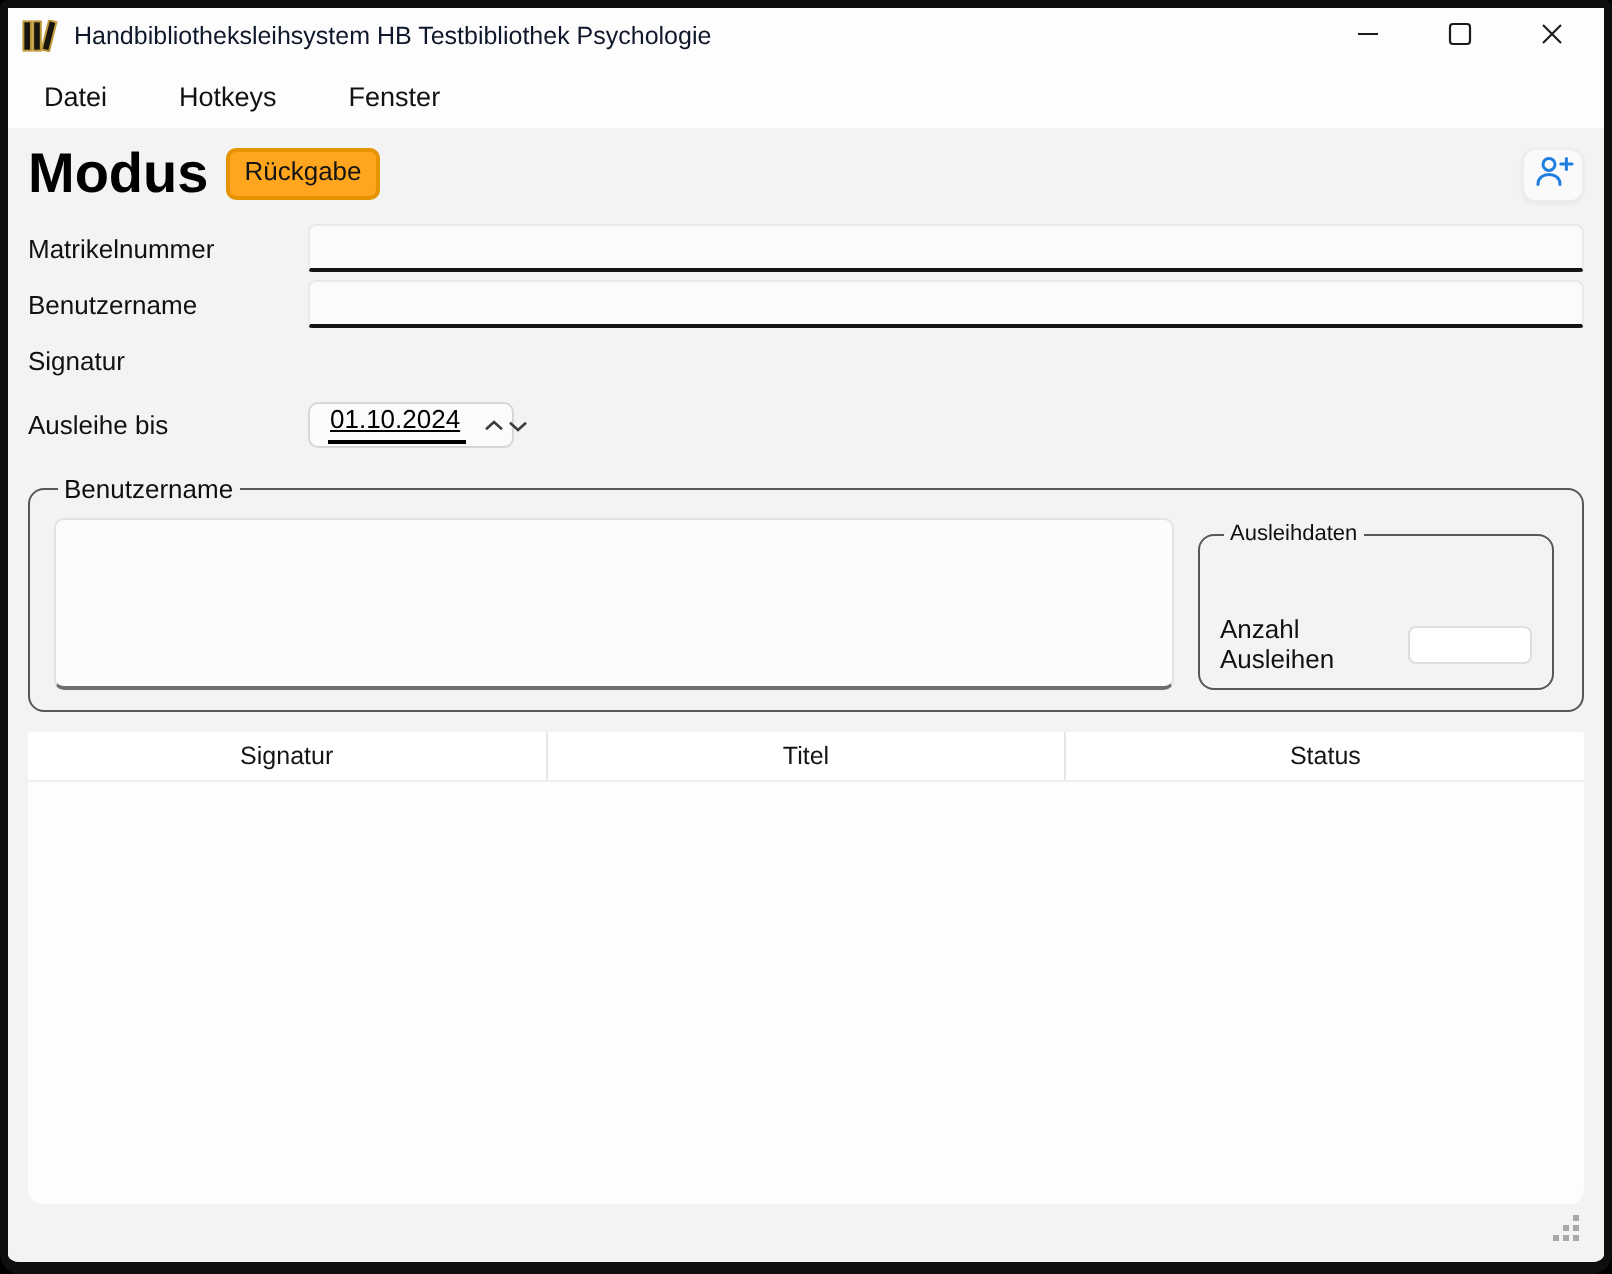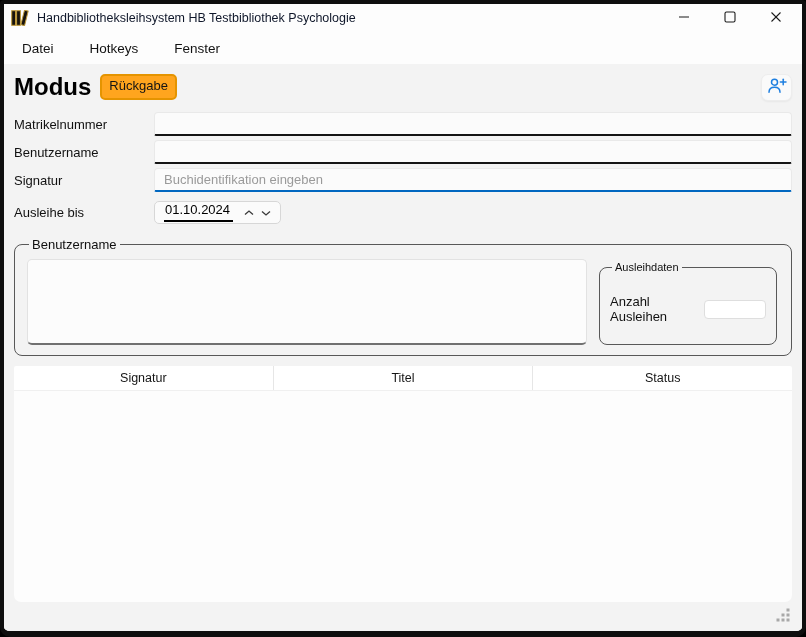--- a/index.html
+++ b/index.html
@@ -30,21 +30,21 @@
   .app-icon{flex:0 0 auto;display:flex;align-items:center;margin-right:8px;}
   .titlebar-title{flex:1;font-size:12.5px;color:#0f172a;white-space:nowrap;overflow:hidden;}
   .winbtns{display:flex;align-items:center;gap:26px;margin-right:10px;}
   .winbtn{width:20px;height:20px;display:flex;align-items:center;justify-content:center;cursor:default;background:transparent;border:none;padding:0;}
   
   .menubar{flex:0 0 32px;background:#fdfdfd;display:flex;align-items:center;padding-left:8px;}
   .menu-item{font-size:13.5px;color:#121212;padding:5px 10px;margin-right:16px;border-radius:4px;}
   
   .content{flex:1;min-height:0;background:#f3f3f3;padding:6px 10px 0 10px;display:flex;flex-direction:column;}
   .modus-row{display:flex;align-items:center;margin:2px 0 10px 0;height:30px;}
-  .modus-title{font-size:24px;font-weight:bold;color:#000;line-height:1;}
+  .modus-title{font-size:28px;font-weight:bold;color:#000;line-height:1;}
   .mode-badge{
     margin-left:9px;background:var(--accent-orange);
     border:2px solid var(--accent-orange-border);border-radius:5px;
     padding:2px 7px 3px 7px;font-size:13px;color:#141414;line-height:1.25;
   }
   .spacer{flex:1;}
   .add-user-btn{
     width:31px;height:27px;background:#fafafa;border:1px solid #ededed;
     border-radius:7px;display:flex;align-items:center;justify-content:center;
     box-shadow:0 1px 2px rgba(0,0,0,.05);
@@ -55,42 +55,42 @@
   .text-field{
     flex:1;height:24px;background:#fbfbfb;
     border:1px solid #e9e9e9;border-bottom:2px solid #141414;
     border-radius:4px 4px 2px 2px;
     font:13px "Liberation Sans",sans-serif;color:#111;
     padding:0 9px;outline:none;
   }
   .text-field.focused{border-bottom-color:var(--accent-blue);}
   .text-field::placeholder{color:#9a9a9a;}
   .date-spinner{
-    flex:0 0 auto;width:127px;height:23px;background:#fbfbfb;
+    flex:0 0 auto;width:103px;height:23px;background:#fbfbfb;
     border:1px solid #d7d7d7;border-radius:5px;
-    display:flex;align-items:center;padding:0 6px 0 9px;
+    display:flex;align-items:center;padding:0 6px 0 9px;text-decoration:underline;
   }
   .date-value{font-size:13px;color:#000;border-bottom:2px solid #000;padding:0 3px 1px 1px;margin-right:8px;line-height:1.3;}
   .spin-btn{width:22px;height:19px;display:flex;align-items:center;justify-content:center;background:transparent;border:none;padding:0;border-radius:3px;}
   
   .groupbox{
     border:1px solid #585858;border-radius:8px;
     margin:9px 0 0 0;padding:4px 12px 10px 12px;
   }
   .groupbox legend{font-size:13px;color:#0f0f0f;padding:0 3px;margin-left:2px;}
   .nutzer-flex{display:flex;align-items:flex-start;margin-top:3px;}
   .notes-area{
     width:560px;height:86px;background:#fcfcfc;
     border:1px solid #e2e2e2;border-bottom:2px solid #707070;
     border-radius:5px;resize:none;outline:none;
     font:13px "Liberation Sans",sans-serif;padding:6px 8px;color:#111;
   }
   .ausleih-box{flex:1;margin-left:12px;border:1px solid #585858;border-radius:8px;height:84px;padding:0 10px 8px 10px;margin-top:2px;}
   .ausleih-box legend{font-size:11px;padding:0 3px;margin-left:2px;color:#0f0f0f;}
-  .anzahl-row{display:flex;align-items:center;margin-top:21px;}
+  .anzahl-row{display:flex;align-items:center;margin-top:34px;}
   .anzahl-label{flex:1;font-size:13px;color:#111;}
   .anzahl-input{
     flex:0 0 62px;width:62px;height:19px;background:#fff;
     border:1px solid #dedede;border-radius:4px;outline:none;
     font:12px "Liberation Sans",sans-serif;padding:0 5px;
   }
   
   .table-header{
     flex:0 0 25px;display:flex;background:#ffffff;margin-top:10px;
     border-radius:2px 2px 0 0;border-bottom:1px solid #f0f0f0;
@@ -176,21 +176,20 @@
       <input class="text-field" type="text" value="" style="">
     </div>
 
     <div class="form-row">
       <span class="form-label">Benutzername</span>
       <input class="text-field" type="text" value="" style="">
     </div>
 
     <div class="form-row">
       <span class="form-label">Signatur</span>
-      <input class="text-field focused" type="text" placeholder="Buchidentifikation eingeben" style="">
     </div>
 
     <div class="form-row" style="margin-top:4px;">
       <span class="form-label">Ausleihe bis</span>
       <div class="date-spinner">
         <span class="date-value">01.10.2024</span>
         <button class="spin-btn">
           <span>
             <svg width="12" height="8" viewBox="0 0 12 8">
                 <polyline points="2,5.6 6,2 10,5.6" fill="none" stroke="#3c3c3c" stroke-width="1.3"></polyline>

